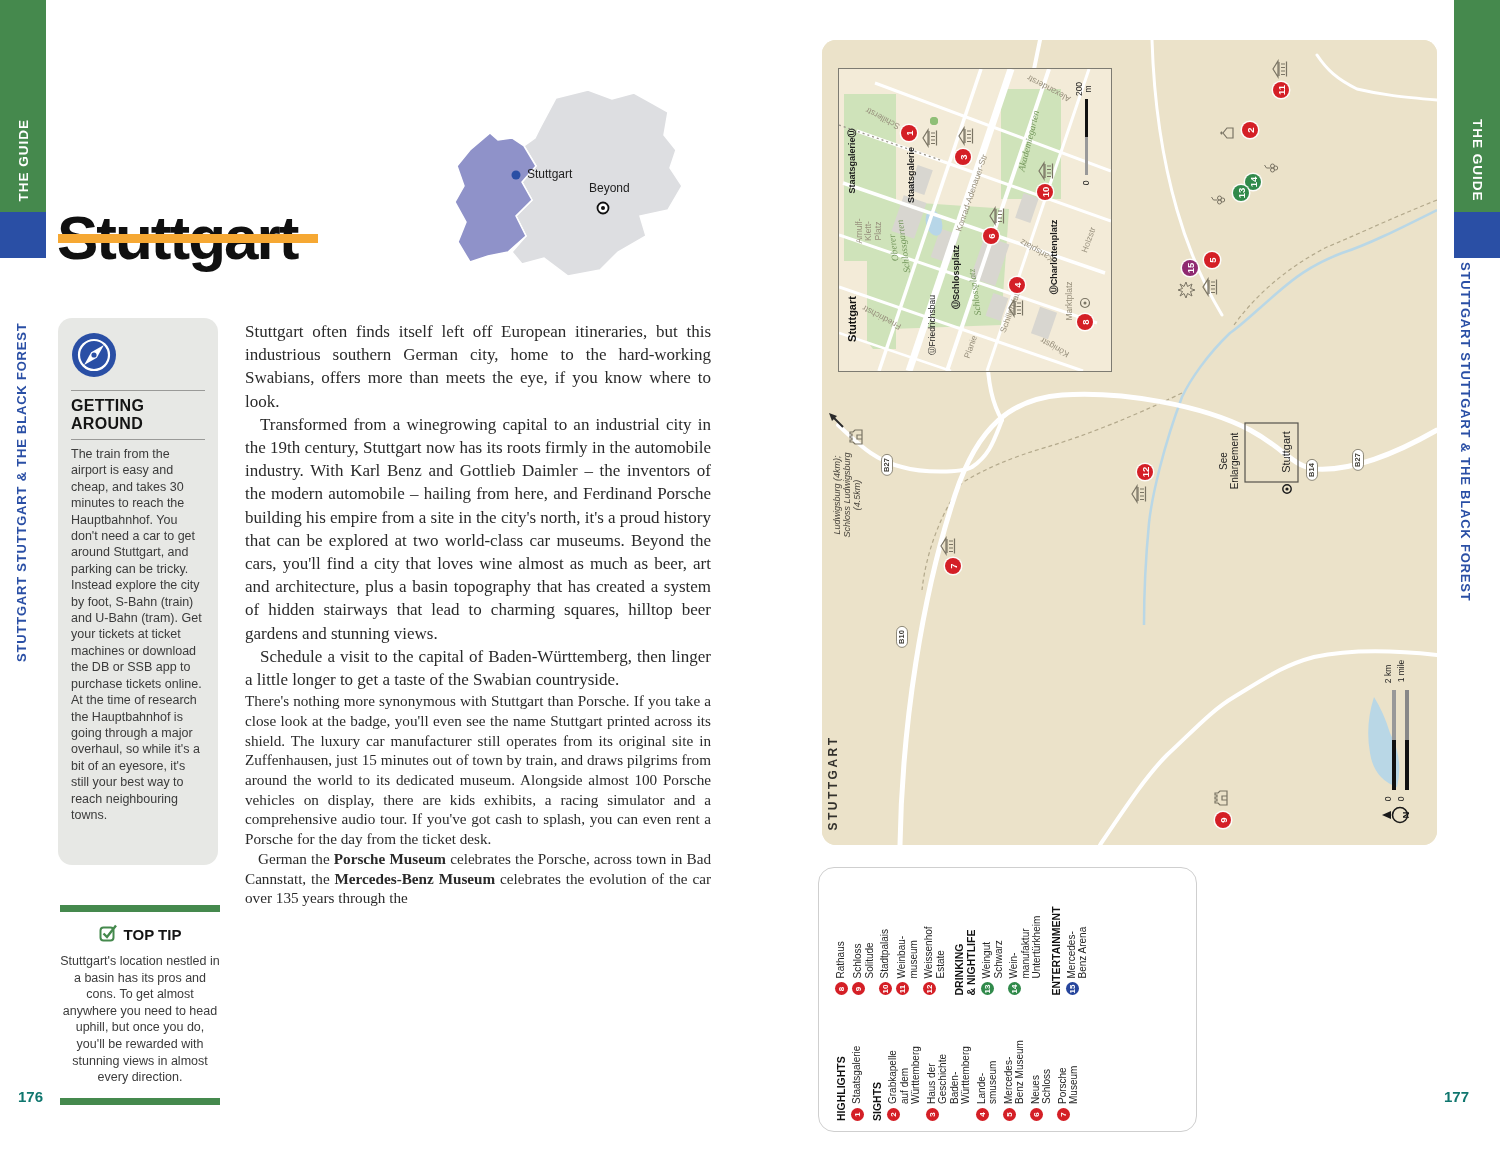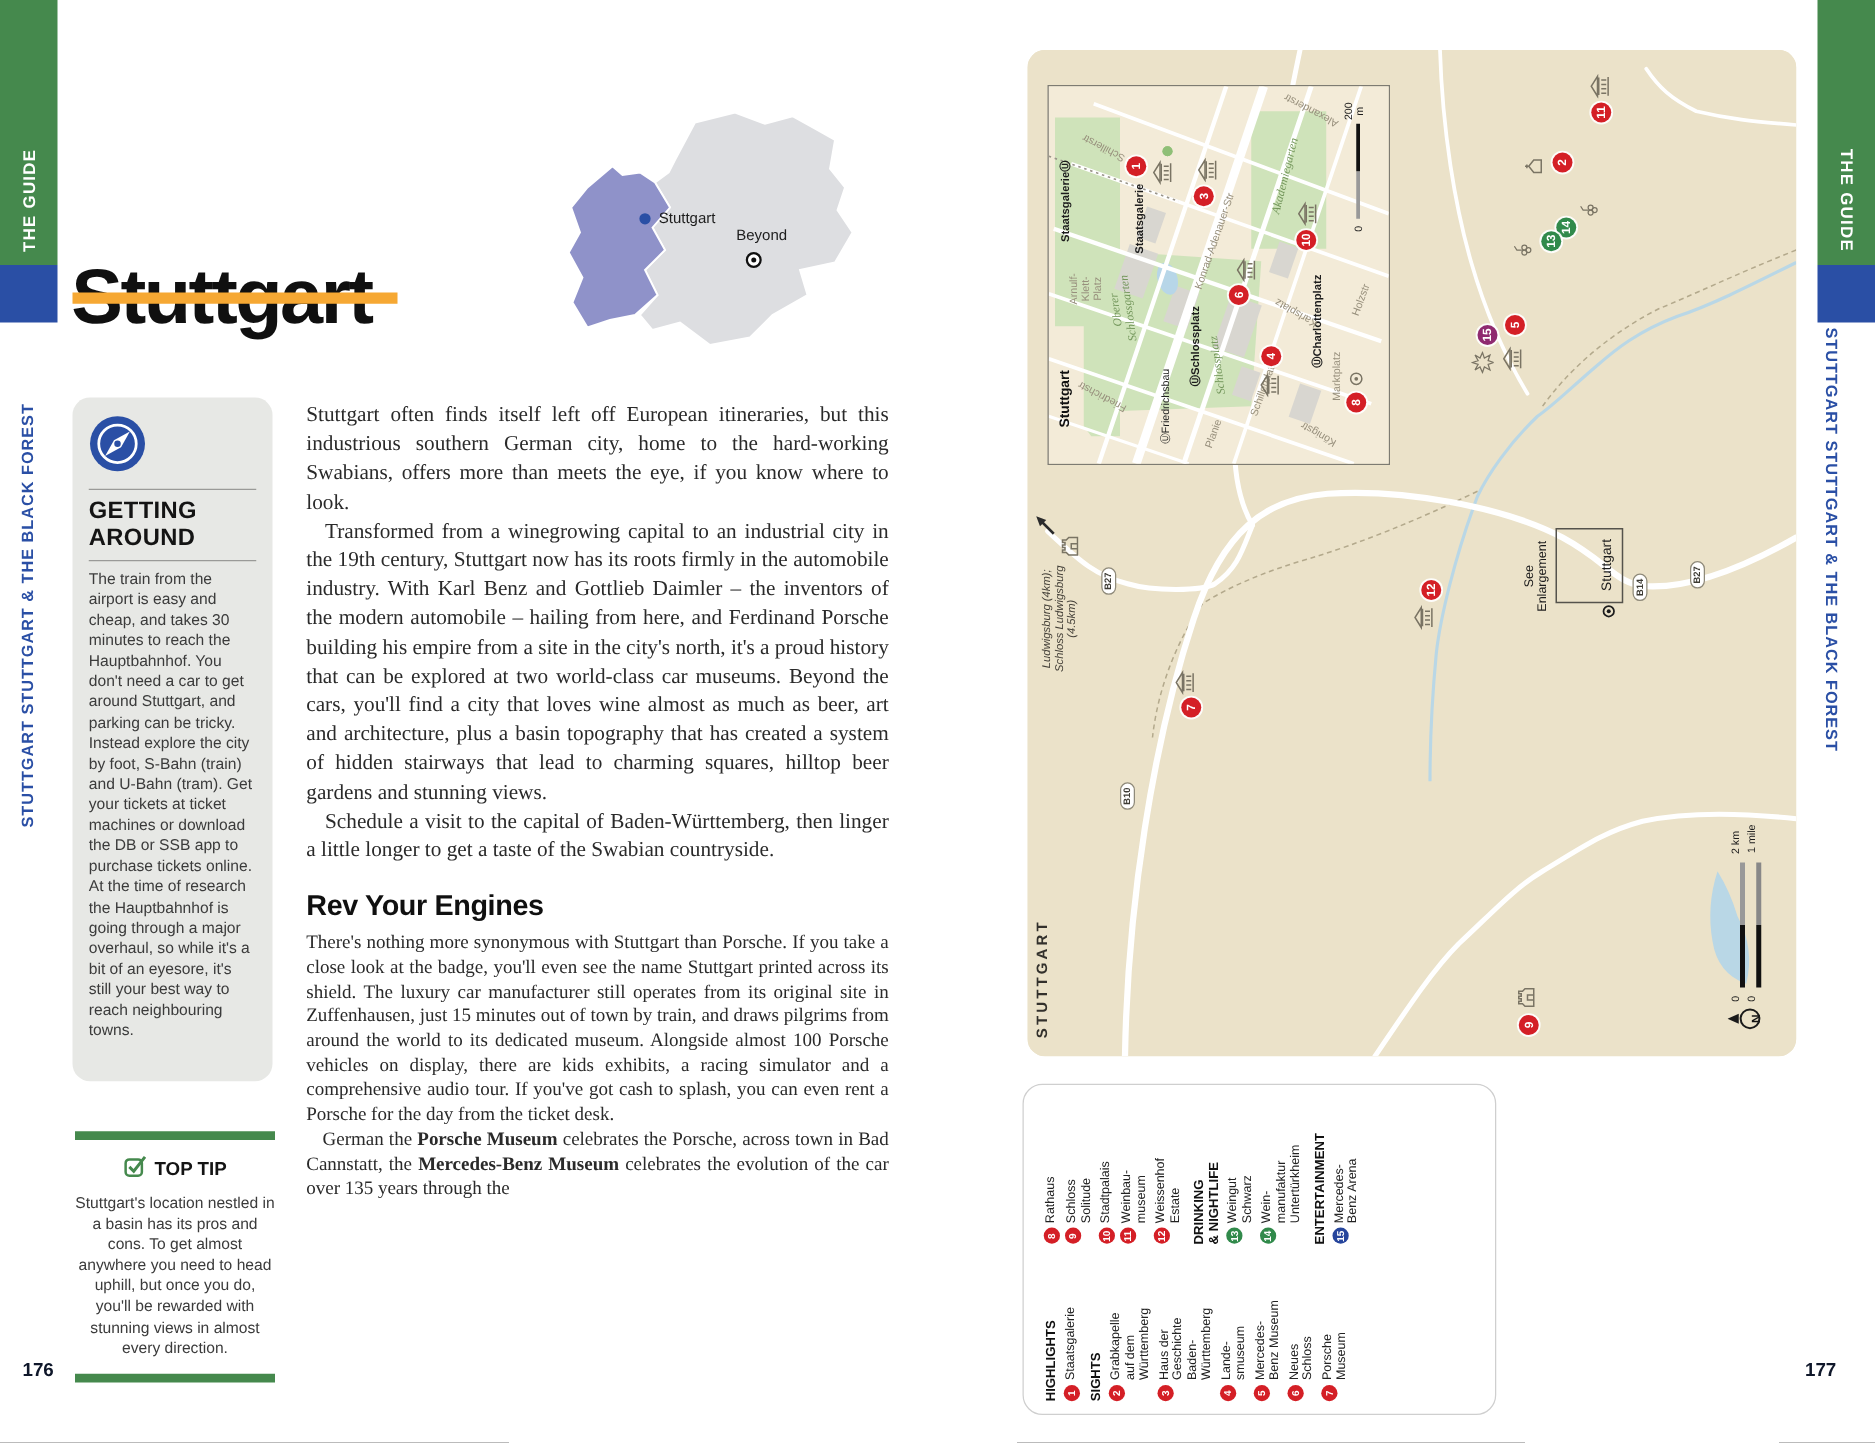--- a/index.html
+++ b/index.html
@@ -11,36 +11,36 @@
   .edge-green.right{left:1454px;top:0;}
   .edge-blue{position:absolute;width:46px;height:46px;background:#2a4fa5;}
   .edge-blue.left{left:0;top:212px;}
   .edge-blue.right{left:1454px;top:212px;}
   .vt-up{writing-mode:vertical-rl;transform:rotate(180deg);}
   .vt-down{writing-mode:vertical-rl;}
   .edge-guide{color:#fff;font-weight:bold;font-size:13.5px;letter-spacing:1px;}
   .edge-section{position:absolute;color:#2a4fa5;font-weight:bold;font-size:13px;letter-spacing:.8px;white-space:nowrap;}
   .edge-section.left{left:14px;top:262px;height:400px;}
   .edge-section.right{left:1458px;top:262px;height:400px;}
-  .pagenum{position:absolute;font-size:15px;font-weight:bold;color:#0f172a;}
+  .pagenum{position:absolute;font-size:15px;font-weight:bold;color:#0f766e;}
   .pagenum.left{left:18px;top:1088px;}
   .pagenum.right{left:1444px;top:1088px;}
   
   .title{position:absolute;left:57px;top:160px;font-size:62px;font-weight:bold;letter-spacing:-2px;color:#101010;}
   .title-underline{position:absolute;left:58px;top:234px;width:260px;height:9px;background:#f6a833;}
   
   .locator{position:absolute;left:440px;top:75px;width:260px;height:230px;}
   .loc-label{position:absolute;font-size:12px;color:#1d1d1d;}
   .loc-label.stuttgart{left:527px;top:167px;}
   .loc-label.munich{left:589px;top:181px;}
   
   .ga-box{position:absolute;left:58px;top:318px;width:160px;height:547px;background:#e7e8e5;border-radius:14px;box-sizing:border-box;padding:14px 13px;}
   .ga-icon{margin-bottom:8px;}
   .ga-rule{height:1px;background:#9a9a98;margin:6px 0;}
-  .ga-head{font-size:19px;font-weight:bold;color:#141414;letter-spacing:.3px;margin:4px 0;}
+  .ga-head{font-size:16px;font-weight:bold;color:#141414;letter-spacing:.3px;margin:4px 0;}
   .ga-body{font-size:12.5px;line-height:16.4px;color:#3b3b3b;}
   
   .tip{position:absolute;left:60px;top:905px;width:160px;}
   .tip-bar{height:7px;background:#45894d;}
   .tip-head{display:flex;align-items:center;justify-content:center;gap:6px;margin:12px 0 8px 0;font-size:15px;font-weight:bold;color:#141414;}
   .tip-body{font-size:12.5px;line-height:16.6px;color:#3b3b3b;text-align:center;}
   .tip-bar.bottom{margin-top:12px;}
   
   .col{position:absolute;left:245px;top:320px;width:466px;}
   .serif{font-family:"Liberation Serif",serif;font-size:17px;line-height:23.2px;text-align:justify;color:#2a2a2a;margin:0;}
@@ -140,21 +140,20 @@
       <span>TOP TIP</span>
     </div>
     <div class="tip-body">Stuttgart's location nestled in a basin has its pros and cons. To get almost anywhere you need to head uphill, but once you do, you'll be rewarded with stunning views in almost every direction.</div>
     <div class="tip-bar bottom"></div>
   </div>
 
   <div class="col">
     <p class="serif">Stuttgart often finds itself left off European itineraries, but this industrious southern German city, home to the hard-working Swabians, offers more than meets the eye, if you know where to look.</p>
     <p class="serif ind">Transformed from a winegrowing capital to an industrial city in the 19th century, Stuttgart now has its roots firmly in the automobile industry. With Karl Benz and Gottlieb Daimler – the inventors of the modern automobile – hailing from here, and Ferdinand Porsche building his empire from a site in the city's north, it's a proud history that can be explored at two world-class car museums. Beyond the cars, you'll find a city that loves wine almost as much as beer, art and architecture, plus a basin topography that has created a system of hidden stairways that lead to charming squares, hilltop beer gardens and stunning views.</p>
     <p class="serif ind">Schedule a visit to the capital of Baden-Württemberg, then linger a little longer to get a taste of the Swabian countryside.</p>
-    <h2 class="rev-head">Rev Your Engines</h2>
     <p class="serif2">There's nothing more synonymous with Stuttgart than Porsche. If you take a close look at the badge, you'll even see the name Stuttgart printed across its shield. The luxury car manufacturer still operates from its original site in Zuffenhausen, just 15 minutes out of town by train, and draws pilgrims from around the world to its dedicated museum. Alongside almost 100 Porsche vehicles on display, there are kids exhibits, a racing simulator and a comprehensive audio tour. If you've got cash to splash, you can even rent a Porsche for the day from the ticket desk.</p>
     <p class="serif2 ind"><span>German the </span><b>Porsche Museum</b><span> celebrates the Porsche, across town in Bad Cannstatt, the </span><b>Mercedes-Benz Museum</b><span> celebrates the evolution of the car over 135 years through the</span></p>
   </div>
 
   <div class="map-outer">
     <div id="map-rot">
       <svg class="base" width="805" height="615" viewBox="0 0 805 615">
         <rect x="0" y="0" width="805" height="615" fill="#ebe2c9"></rect>
         <path fill="#b9d7e6" d="M58,575 Q66,552 92,548 Q120,543 148,552 Q132,562 112,568 Q86,582 58,575 Z"></path>
         <path fill="none" stroke="#b9d7e6" stroke-width="2.5" d="M635,615 C615,575 600,545 592,520 C580,488 565,470 552,455 C535,435 520,420 512,408 C490,385 465,368 448,360 C400,342 350,330 322,327 C280,323 240,322 220,322"></path>

